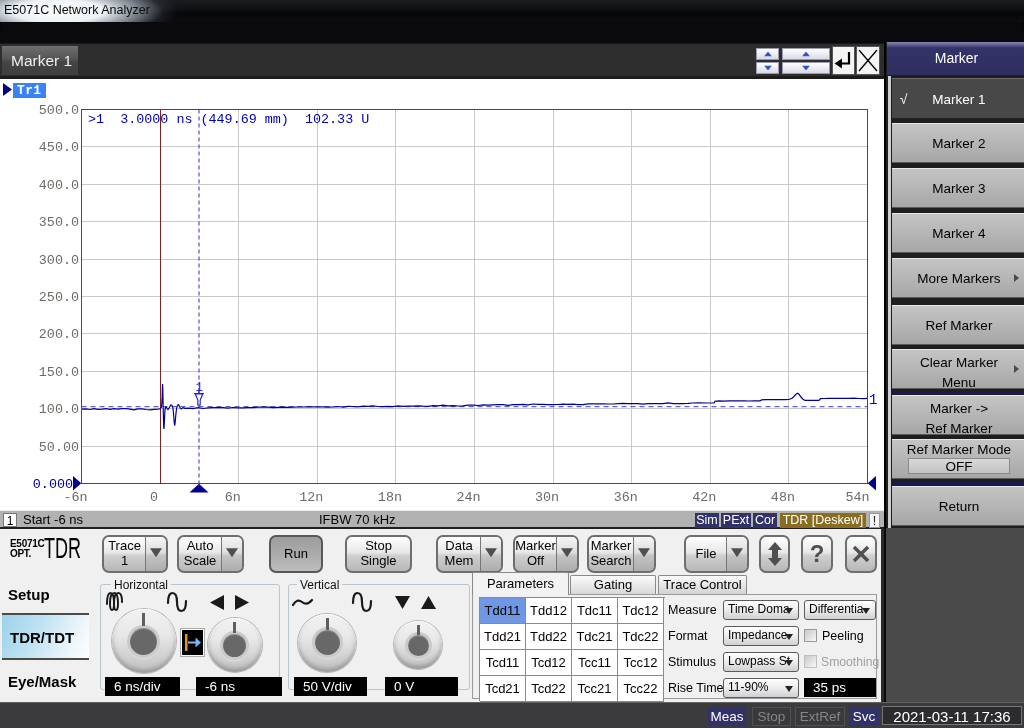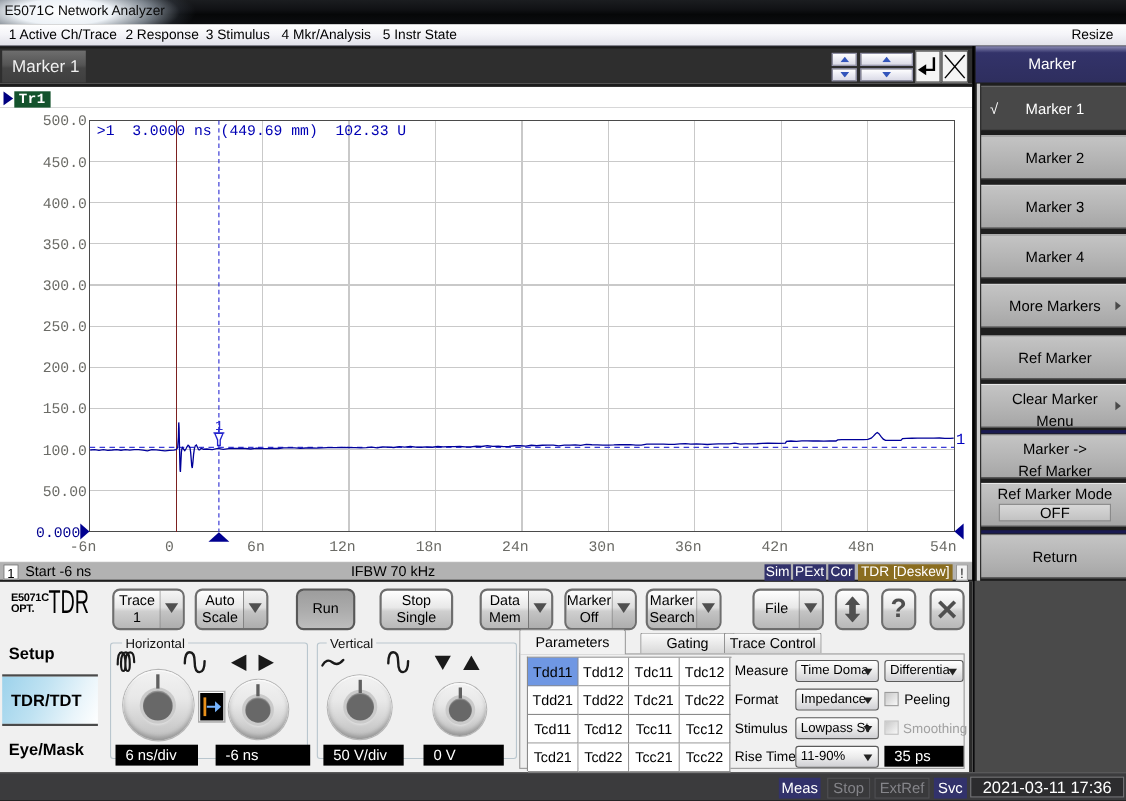--- a/index.html
+++ b/index.html
@@ -29,21 +29,21 @@
   font-size:24px; line-height:27px; color:#000; }
 #entryfield span { display:inline-block; margin-left:7px; white-space:nowrap; }
 .spinbtn { position:absolute; background:linear-gradient(180deg,#fefeff,#eaeaf2 55%,#dadae6); border:1px solid #9a9ab2; }
 .spinbtn svg { position:absolute; left:50%; top:50%; transform:translate(-50%,-50%); }
 #entbtn { left:832px; top:2px; width:23px; height:29px; background:#f4f4f4; border:1px solid #555; }
 #xbtn { left:856px; top:2px; width:24px; height:29px; background:#f4f4f4; border:1px solid #555; }
 
 
 #tracebar { left:0; top:76px; width:884px; height:22px; background:#fff; border-top:3px solid #1c1c1c;
   font-family:"Liberation Mono",monospace; font-size:12.8px; color:#0000c8; }
-#tr1badge { left:13px; top:4px; background:#14532d; color:#fff; padding:0 4px; font-weight:bold; letter-spacing:0.5px; }
+#tr1badge { left:13px; top:4px; background:#3b82f6; color:#fff; padding:0 4px; font-weight:bold; letter-spacing:0.5px; }
 
 
 #graphwrap { left:0; top:98px; width:884px; height:412px; background:#fff; }
 
 
 #statusbar { left:0; top:510px; width:884px; height:19px; background:#b2b2b2;
   border-top:1px solid #eee; border-bottom:2px solid #1f1f1f; font-size:13px; color:#000; }
 .badge { position:absolute; top:2px; height:15px; line-height:15px; font-size:12.5px; text-align:center; }
 
 
@@ -113,28 +113,20 @@
 #bottombar { left:0; top:702px; width:1024px; height:26px; background:#3b3b3d; border-top:1px solid #616163; }
 .bbadge { position:absolute; top:4px; height:19px; line-height:19px; font-size:13.5px; text-align:center; }
 </style>
 </head>
 <body>
 <div id="root">
   <div class="abs" id="titlebar"></div>
   <div class="abs" id="titleglow"></div>
   <div class="abs" id="titletext">E5071C Network Analyzer</div>
 
-  <div class="abs" id="menubar">
-    <span style="left:8px">1 Active Ch/Trace</span>
-    <span style="left:114px">2 Response</span>
-    <span style="left:187px">3 Stimulus</span>
-    <span style="left:256px">4 Mkr/Analysis</span>
-    <span style="left:348px">5 Instr State</span>
-    <span style="left:974px">Resize</span>
-  </div>
 
   <div class="abs" id="entrybar">
     <div class="abs" id="entrylabel">Marker 1</div>
     <div class="spinbtn" style="left:756px;top:4px;width:23px;height:12px;">
         <svg width="8" height="5">
           <polygon points="4,0 8,5 0,5" fill="#3355bb"></polygon>
         </svg>
       </div>
     <div class="spinbtn" style="left:756px;top:18px;width:23px;height:12px;">
         <svg width="8" height="5">
@@ -338,21 +330,21 @@
 <div class="abs" style="left:181px;top:100px;width:23px;height:27px;background:#000;border:1px solid #fff;outline:1px solid #aaa;"><svg width="21" height="25">
           <rect x="3" y="4" width="2.5" height="17" fill="#e8901a"></rect>
           <line x1="6" y1="12.5" x2="15" y2="12.5" stroke="#77b5ff" stroke-width="2"></line>
           <polygon points="13.5,7.5 19,12.5 13.5,17.5" fill="#77b5ff"></polygon>
         </svg></div>
 <div class="blackbox" style="left:105px;width:75px;">6 ns/div</div>
 <div class="blackbox" style="left:196px;width:86px;">-6 ns</div>
 <div class="blackbox" style="left:294px;width:73px;">50 V/div</div>
 <div class="blackbox" style="left:385px;width:73px;">0 V</div>
 <div class="tab" id="tabactive" style="left:472px;top:43px;width:97px;height:23px;line-height:22px;">Parameters</div>
-<div class="tab" style="left:582px;top:46px;width:86px;height:22px;line-height:18px;">Gating</div>
+<div class="tab" style="left:570px;top:46px;width:86px;height:22px;line-height:18px;">Gating</div>
 <div class="tab" style="left:658px;top:46px;width:89px;height:19px;line-height:18px;">Trace Control</div>
 <div class="abs" id="tabcontent"></div>
 <div id="matrix" style="width:186px;height:104px;">
         <div class="mcell sel" style="left:0px;top:0px;width:46px;height:26px;">Tdd11</div>
         <div class="mcell" style="left:46px;top:0px;width:46px;height:26px;">Tdd12</div>
         <div class="mcell" style="left:92px;top:0px;width:46px;height:26px;">Tdc11</div>
         <div class="mcell" style="left:138px;top:0px;width:46px;height:26px;">Tdc12</div>
         <div class="mcell" style="left:0px;top:26px;width:46px;height:26px;">Tdd21</div>
         <div class="mcell" style="left:46px;top:26px;width:46px;height:26px;">Tdd22</div>
         <div class="mcell" style="left:92px;top:26px;width:46px;height:26px;">Tdc21</div>

